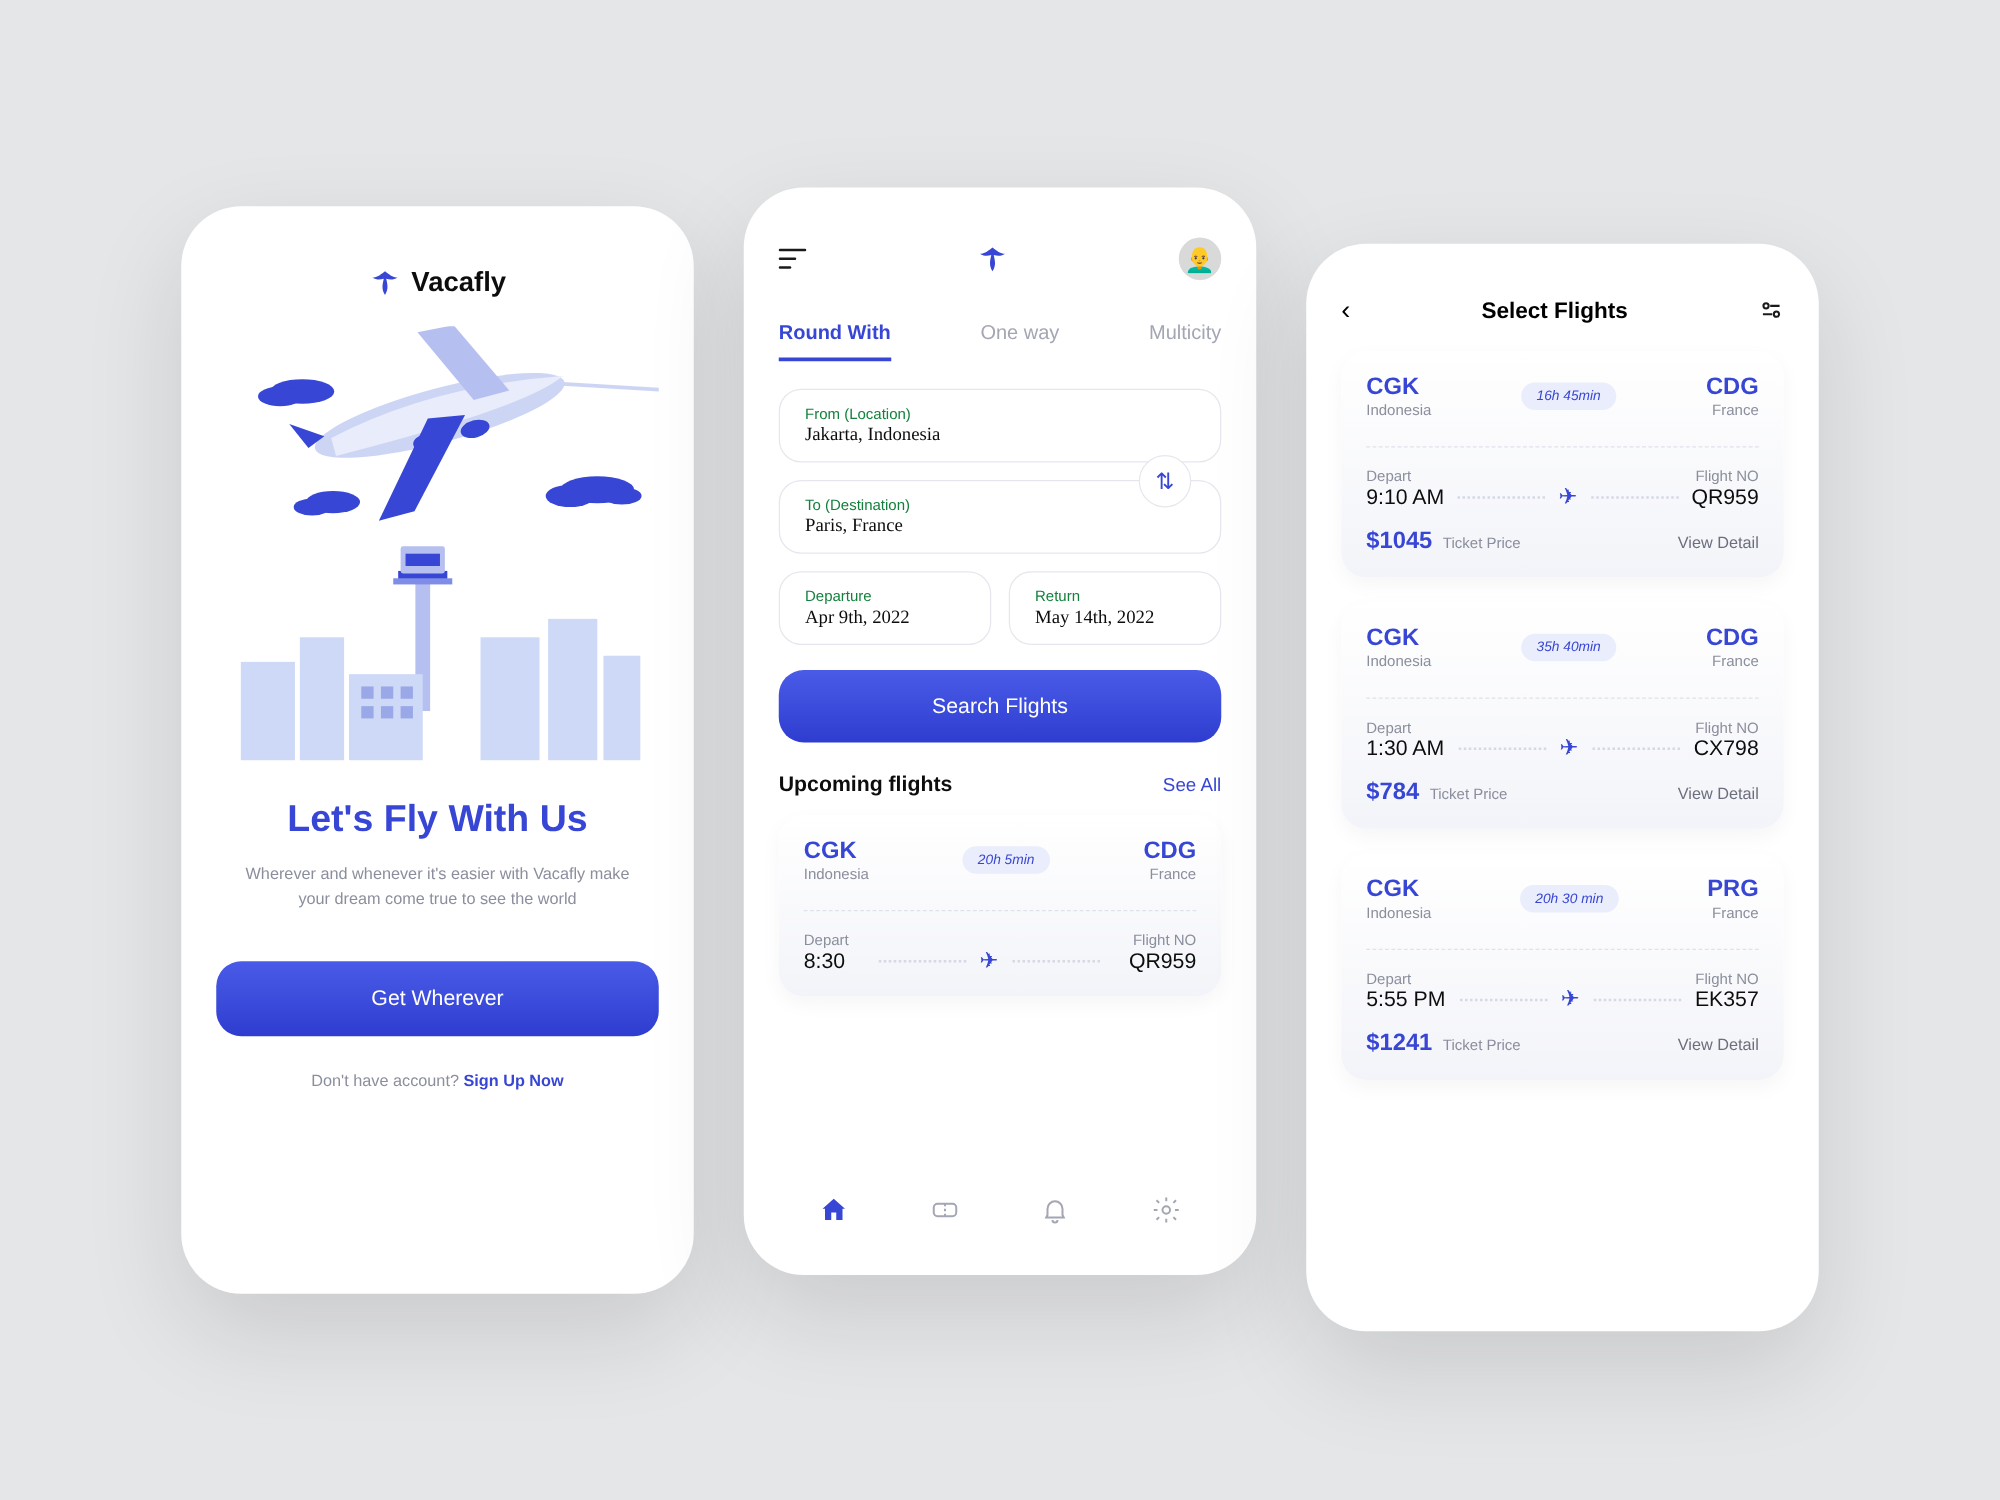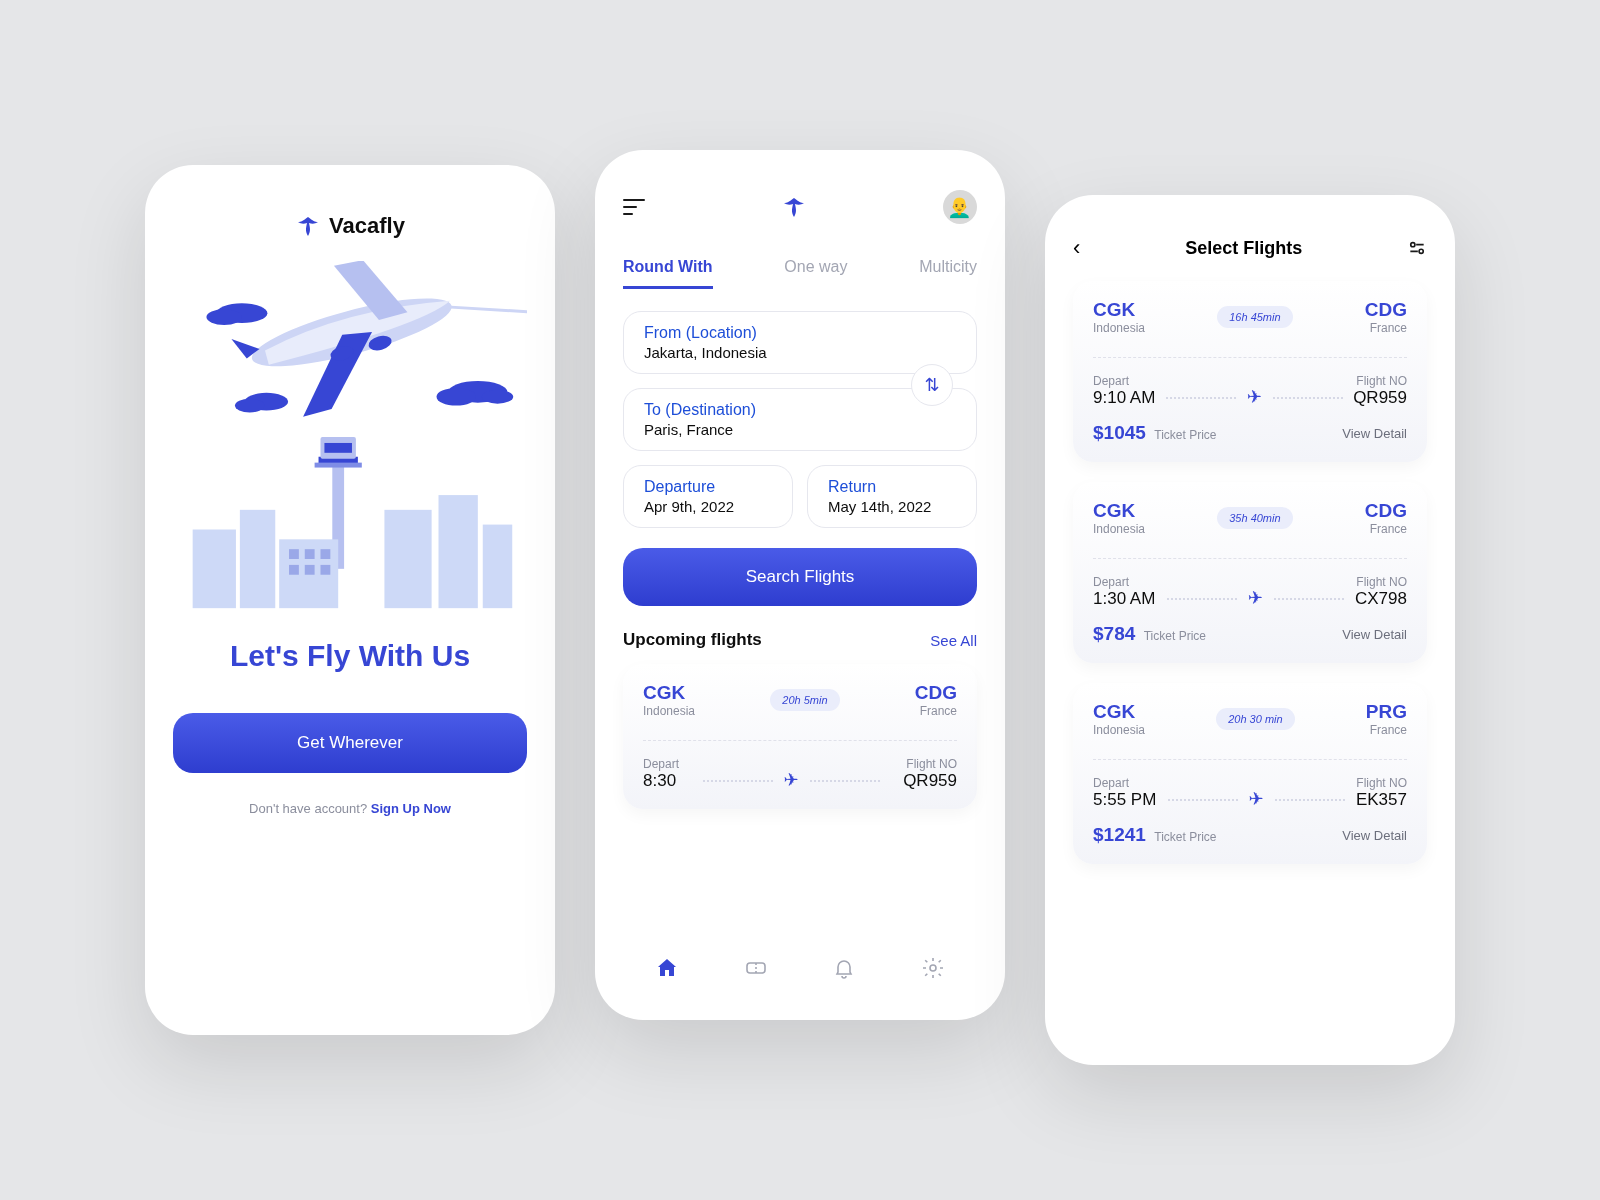--- a/index.html
+++ b/index.html
@@ -22,22 +22,22 @@
 
 .hdr { display: flex; align-items: center; justify-content: space-between; }
 .menu-icon span { display: block; background: #1a1a1a; height: 2px; border-radius: 2px; margin: 5px 0; }
 .menu-icon span:nth-child(1){width:22px}.menu-icon span:nth-child(2){width:14px}.menu-icon span:nth-child(3){width:10px}
 .avatar { width: 34px; height: 34px; border-radius: 50%; background: #d9d9d9; display: flex; align-items: center; justify-content: center; font-size: 20px; }
 .tabs { display: flex; justify-content: space-between; margin-top: 34px; }
 .tab { font-size: 16px; color: #a3a6b3; font-weight: 500; padding-bottom: 10px; }
 .tab.active { color: #3746d4; font-weight: 700; border-bottom: 3px solid #3746d4; }
 .fields { margin-top: 22px; position: relative; }
 .field { border: 1px solid #e6e7ee; border-radius: 18px; padding: 12px 20px; margin-bottom: 14px; background: #fff; }
-.field-lab { font-size: 16px; color: #1d4ed8; }
-.field-val { font-size: 15px; color: #0d0d0d; margin-top: 2px; }
+.field-lab { font-size: 12px; color: #15803d; }
+.field-val { font-size: 15px; color: #0d0d0d; margin-top: 2px; font-family: Liberation Serif, serif; }
 .swap { position: absolute; right: 24px; top: 53px; width: 42px; height: 42px; border-radius: 50%; background: #fff; border: 1px solid #e6e7ee; display: flex; align-items: center; justify-content: center; color: #3746d4; font-size: 18px; }
 .row2 { display: flex; gap: 14px; }
 .search-btn { background: linear-gradient(180deg,#4a5be8,#2e3dcf); color: #fff; border: none; border-radius: 20px; height: 58px; font-size: 17px; font-weight: 500; cursor: pointer; width: 100%; margin-top: 6px; }
 .sec-head { display: flex; justify-content: space-between; align-items: center; margin-top: 24px; text-align: right; }
 .sec-title { font-size: 17px; font-weight: 700; color: #0d0d0d; }
 .see-all { font-size: 15px; color: #3746d4; font-weight: 500; }
 .card { background: linear-gradient(180deg,#ffffff,#f3f4f9); border-radius: 20px; padding: 18px 20px; margin-top: 14px; box-shadow: 0 6px 16px rgba(0,0,0,0.04); }
 .card-top { display: flex; justify-content: space-between; align-items: center; }
 .code { font-size: 19px; font-weight: 700; color: #3746d4; }
 .country { font-size: 12px; color: #8b8e9d; }
@@ -115,20 +115,21 @@
         <rect x="118" y="290" width="10" height="10"></rect>
           <rect x="134" y="290" width="10" height="10"></rect>
           <rect x="150" y="290" width="10" height="10"></rect>
         <rect x="118" y="306" width="10" height="10"></rect>
           <rect x="134" y="306" width="10" height="10"></rect>
           <rect x="150" y="306" width="10" height="10"></rect>
       </g>
     </svg>
   </div>
   <div class="title">Let's Fly With Us</div>
+  <div class="subtitle">Wherever and whenever it's easier with Vacafly make your dream come true to see the world</div>
   <button class="cta">Get Wherever</button>
   <div class="foot">
     <span>Don't have account? </span><b>Sign Up Now</b>
   </div>
 </div>
 
 <div class="phone phone-2">
   <div class="hdr">
     <div class="menu-icon">
         <span></span>

